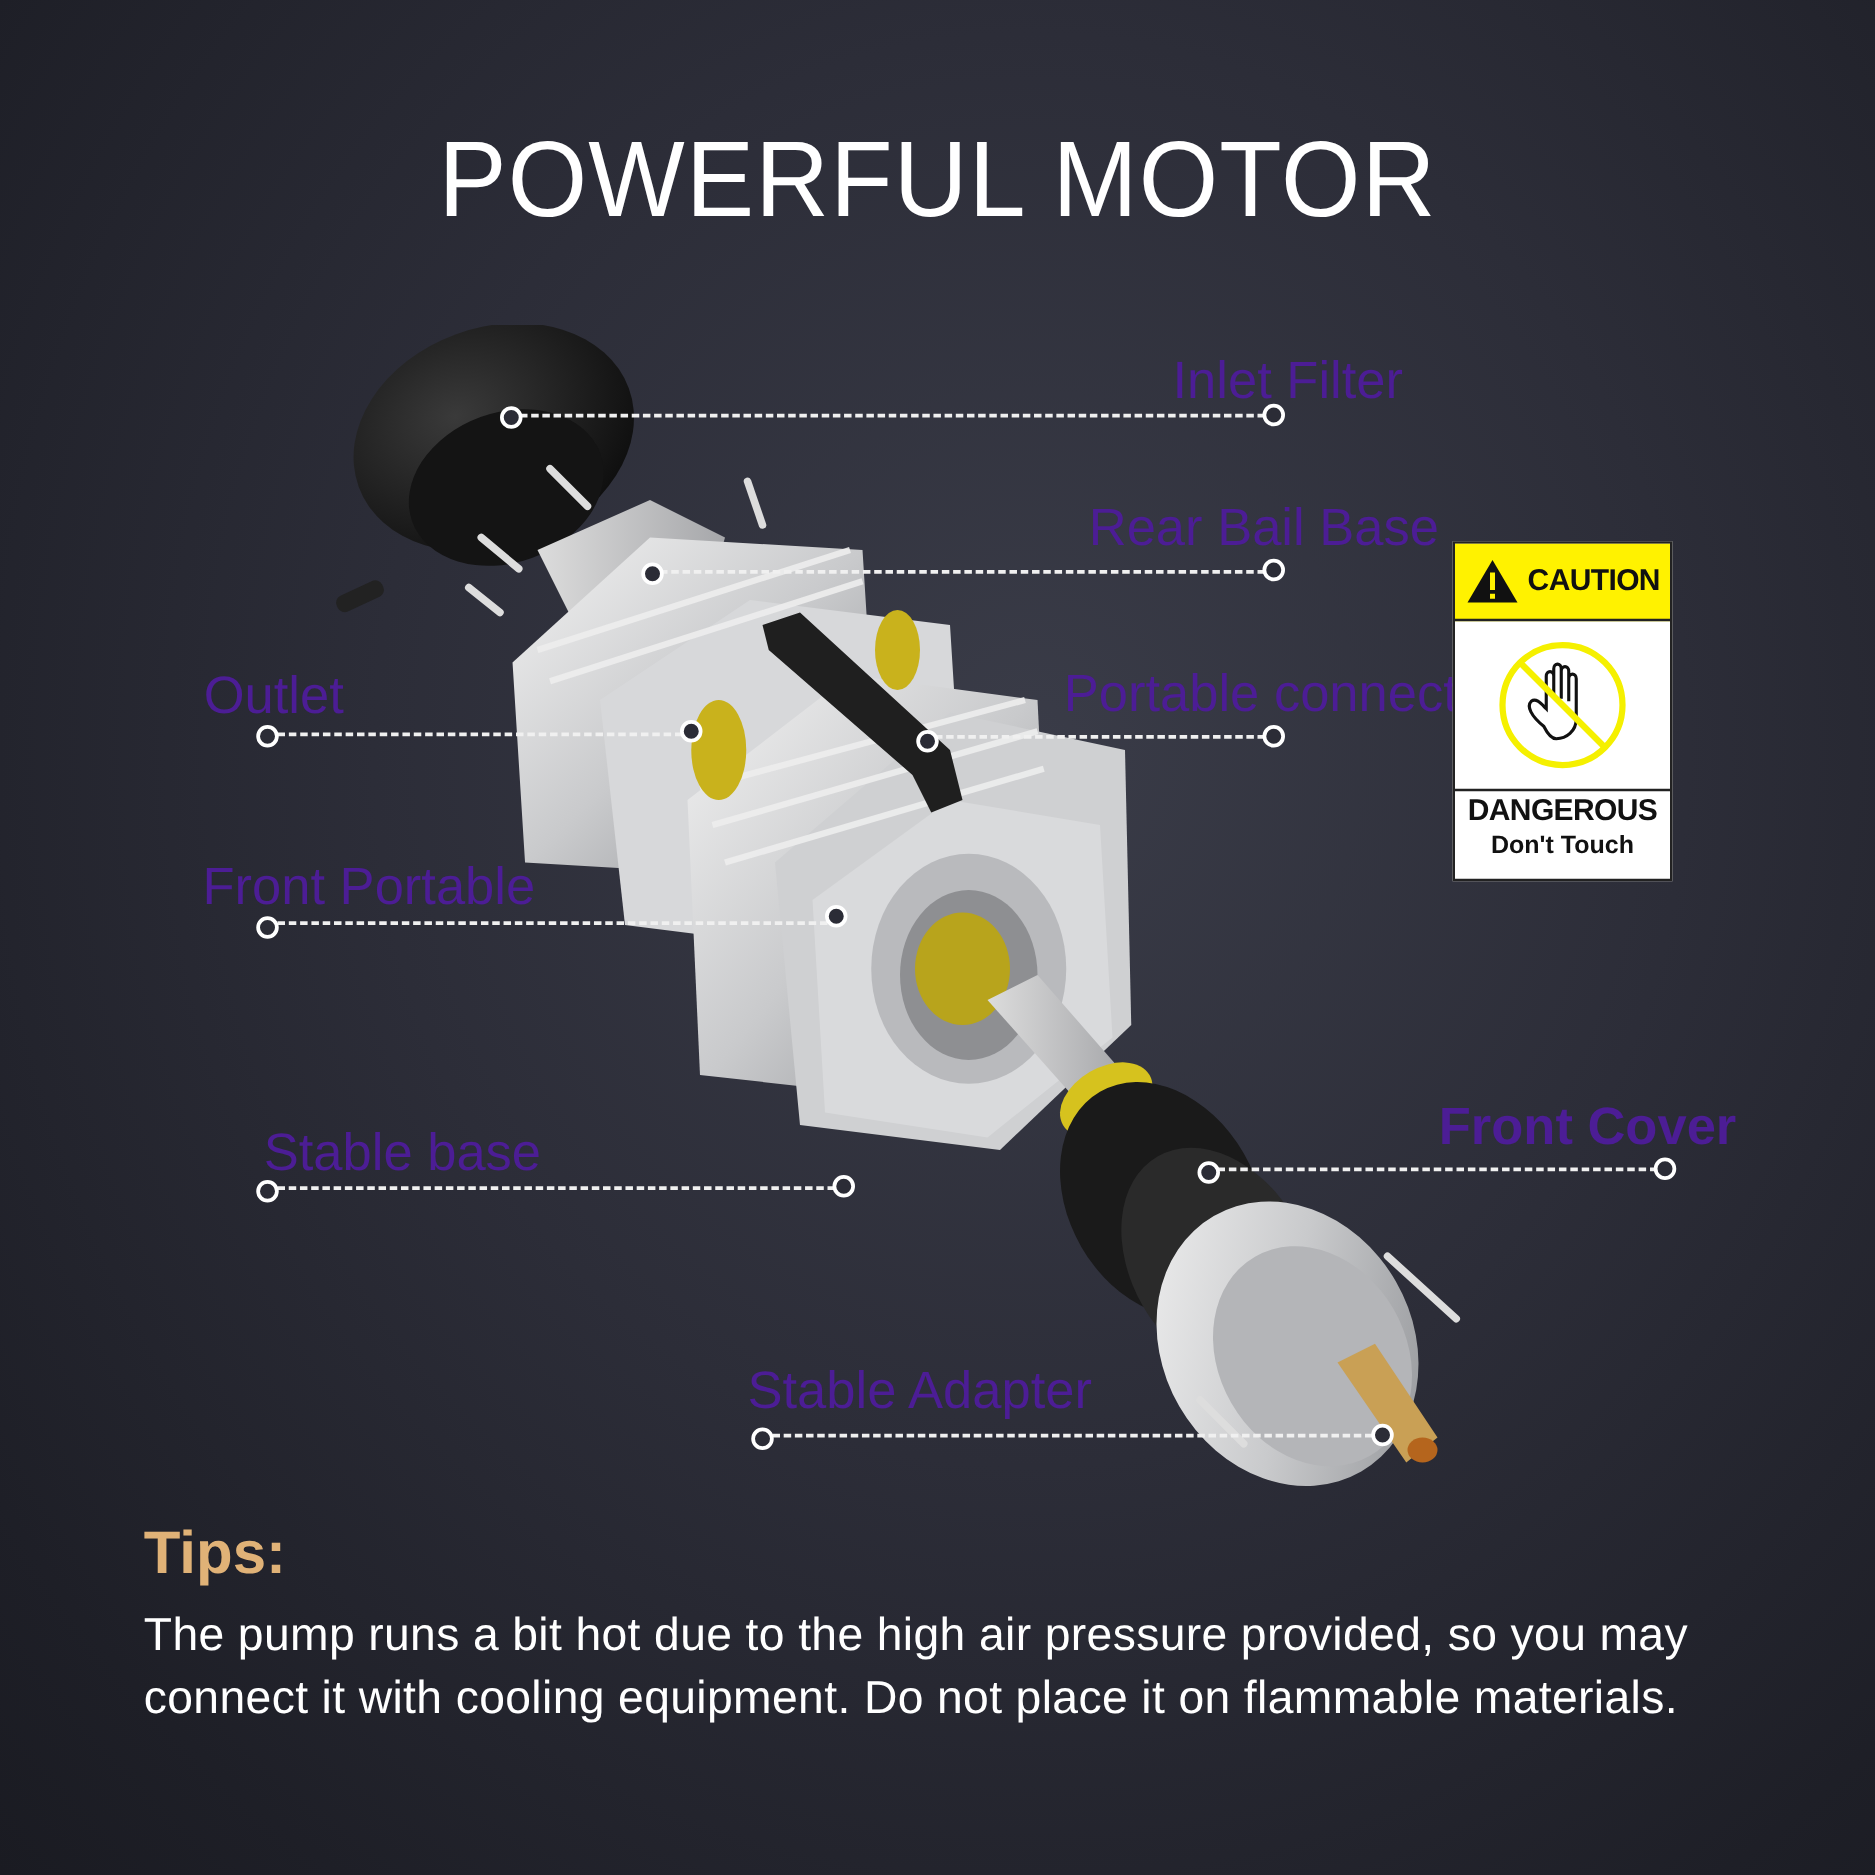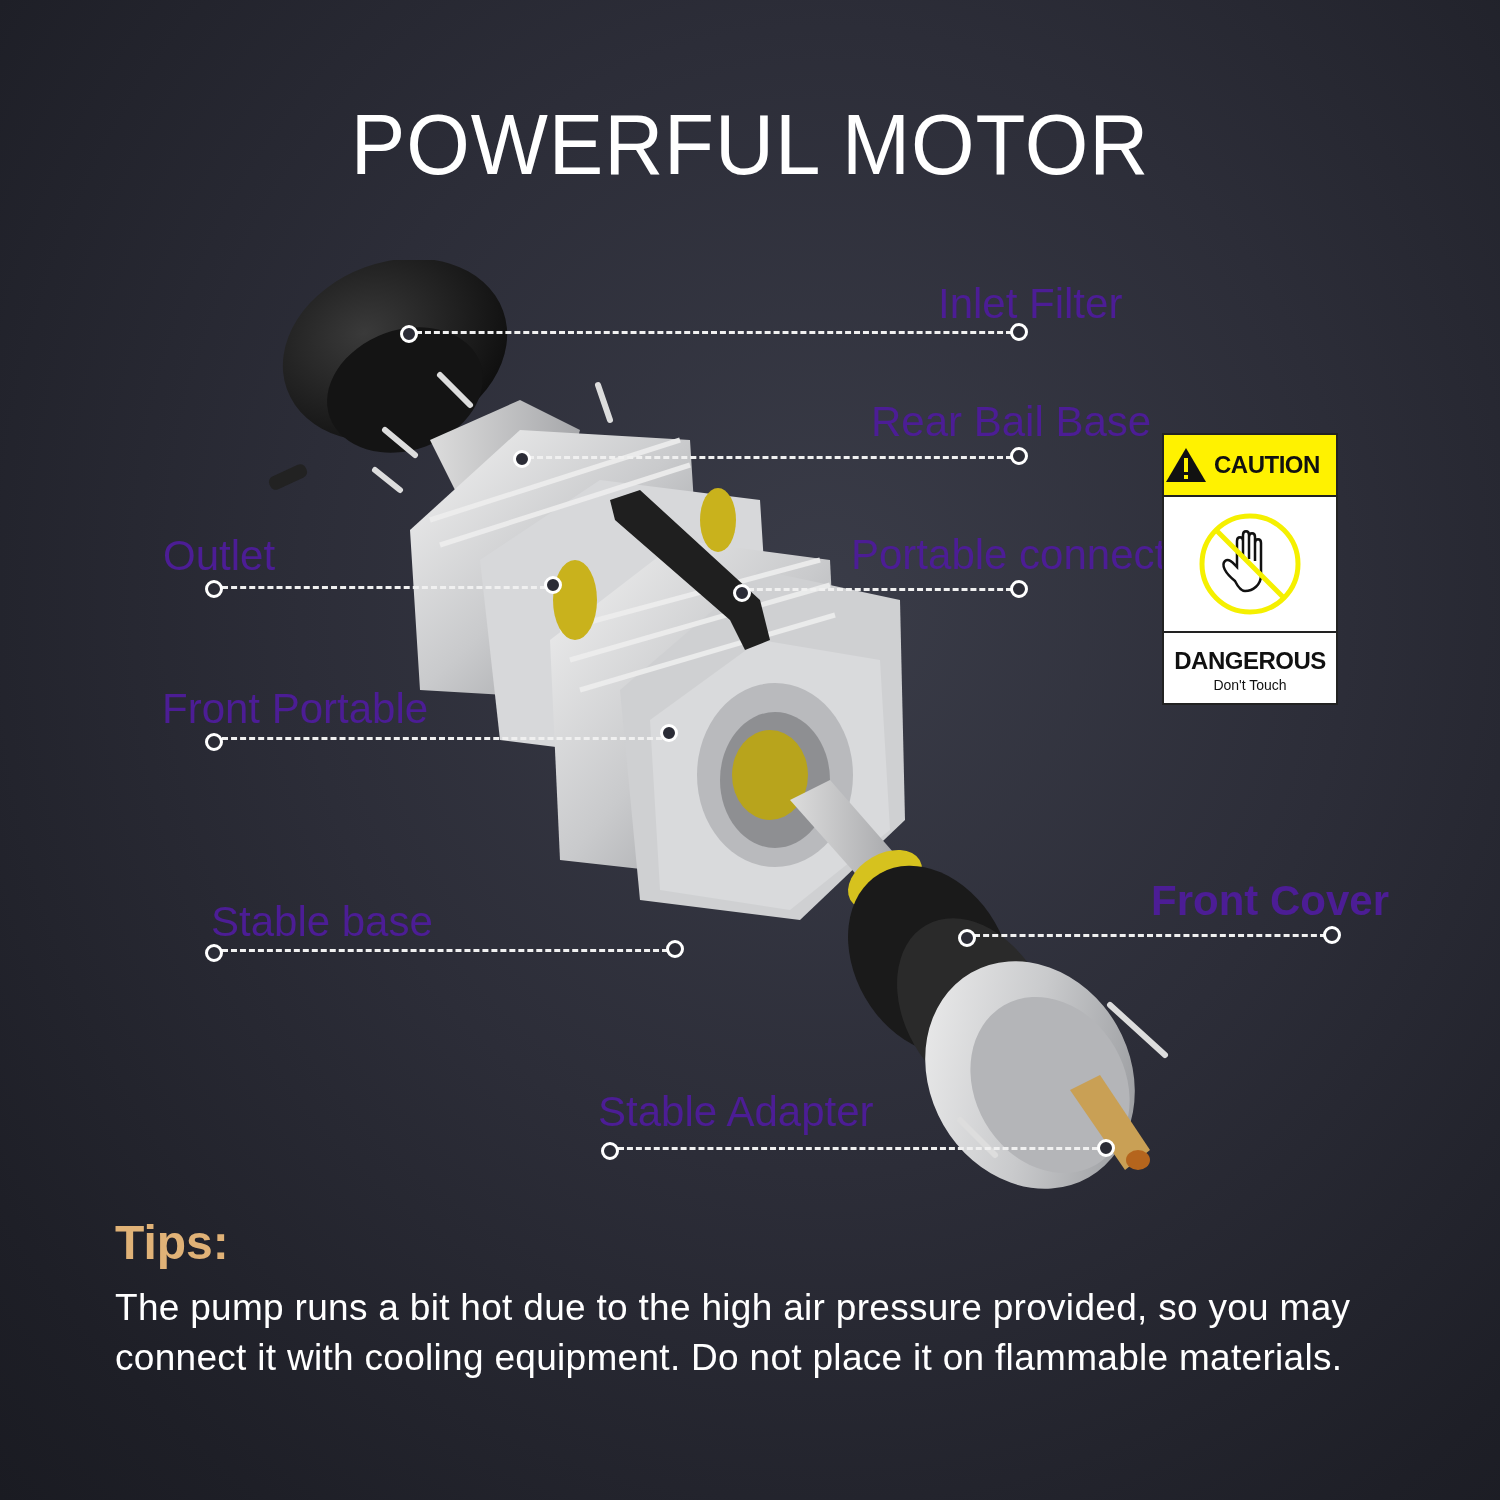--- a/index.html
+++ b/index.html
@@ -26,27 +26,27 @@
   }
   
   .product { position:absolute; left:260px; top:260px; width:940px; height:940px; }
   
   .sign {
     position:absolute; left:1162px; top:433px; width:176px; height:272px;
     background:#fff; border:2px solid #222; box-sizing:border-box;
   }
   .sign-top {
     height:60px; background:#fff200; border-bottom:2px solid #222;
-    display:flex; align-items:center; justify-content:flex-start; gap:6px;
+    display:flex; align-items:center; justify-content:center; gap:6px;
   }
   .sign-top .txt { font-weight:700; font-size:24px; color:#111; letter-spacing:-0.5px; }
   .sign-mid { height:134px; border-bottom:2px solid #222; display:flex; align-items:center; justify-content:center; }
-  .sign-bot { text-align:center; color:#111; padding-top:14px; }
+  .sign-bot { text-align:center; color:#111; padding-top:2px; }
   .sign-bot .l1 { font-size:24px; font-weight:700; letter-spacing:-0.5px; }
-  .sign-bot .l2 { font-size:14px; font-weight:400; margin-top:2px; }
+  .sign-bot .l2 { font-size:20px; font-weight:700; margin-top:2px; }
   .tips-h { position:absolute; left:115px; top:1215px; font-size:48px; font-weight:700; color:#e0b277; }
   .tips-b { position:absolute; left:115px; top:1283px; width:1300px; font-size:37px; line-height:50px; color:#fff; letter-spacing:0.3px; }
 </style>
 </head>
 <body>
 
 <div class="title">POWERFUL MOTOR</div>
 
 <svg class="product" viewBox="260 260 940 940" xmlns="http://www.w3.org/2000/svg">
   <defs>

